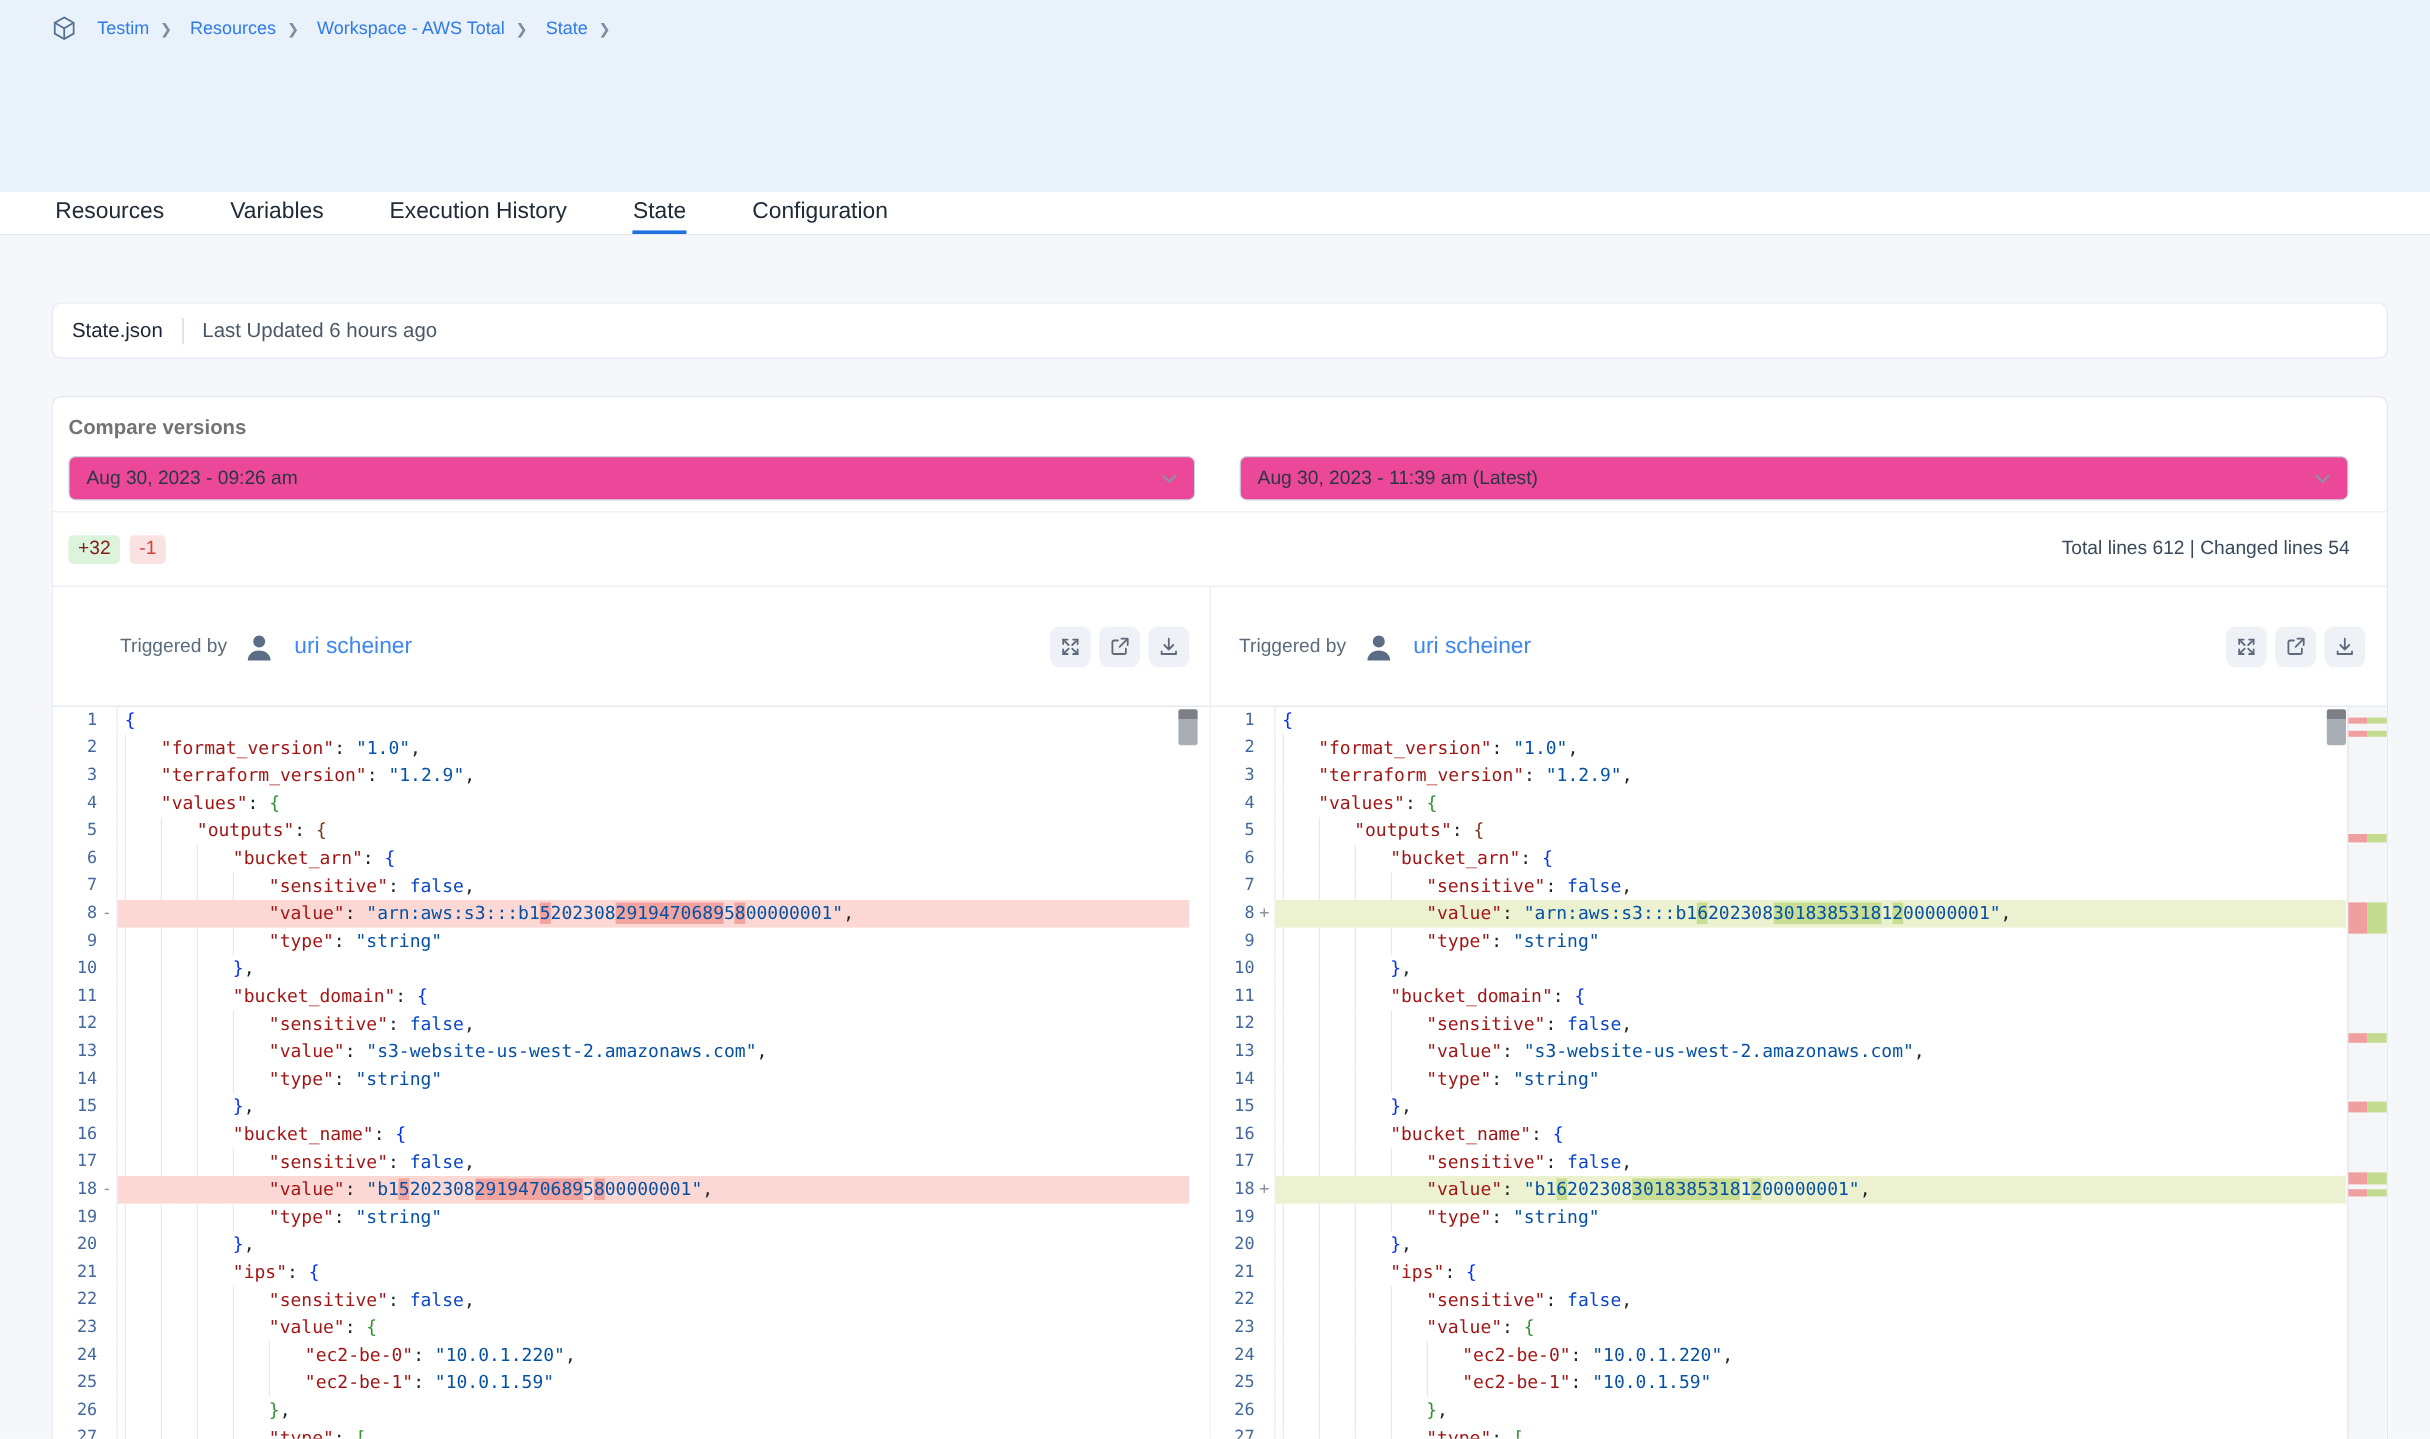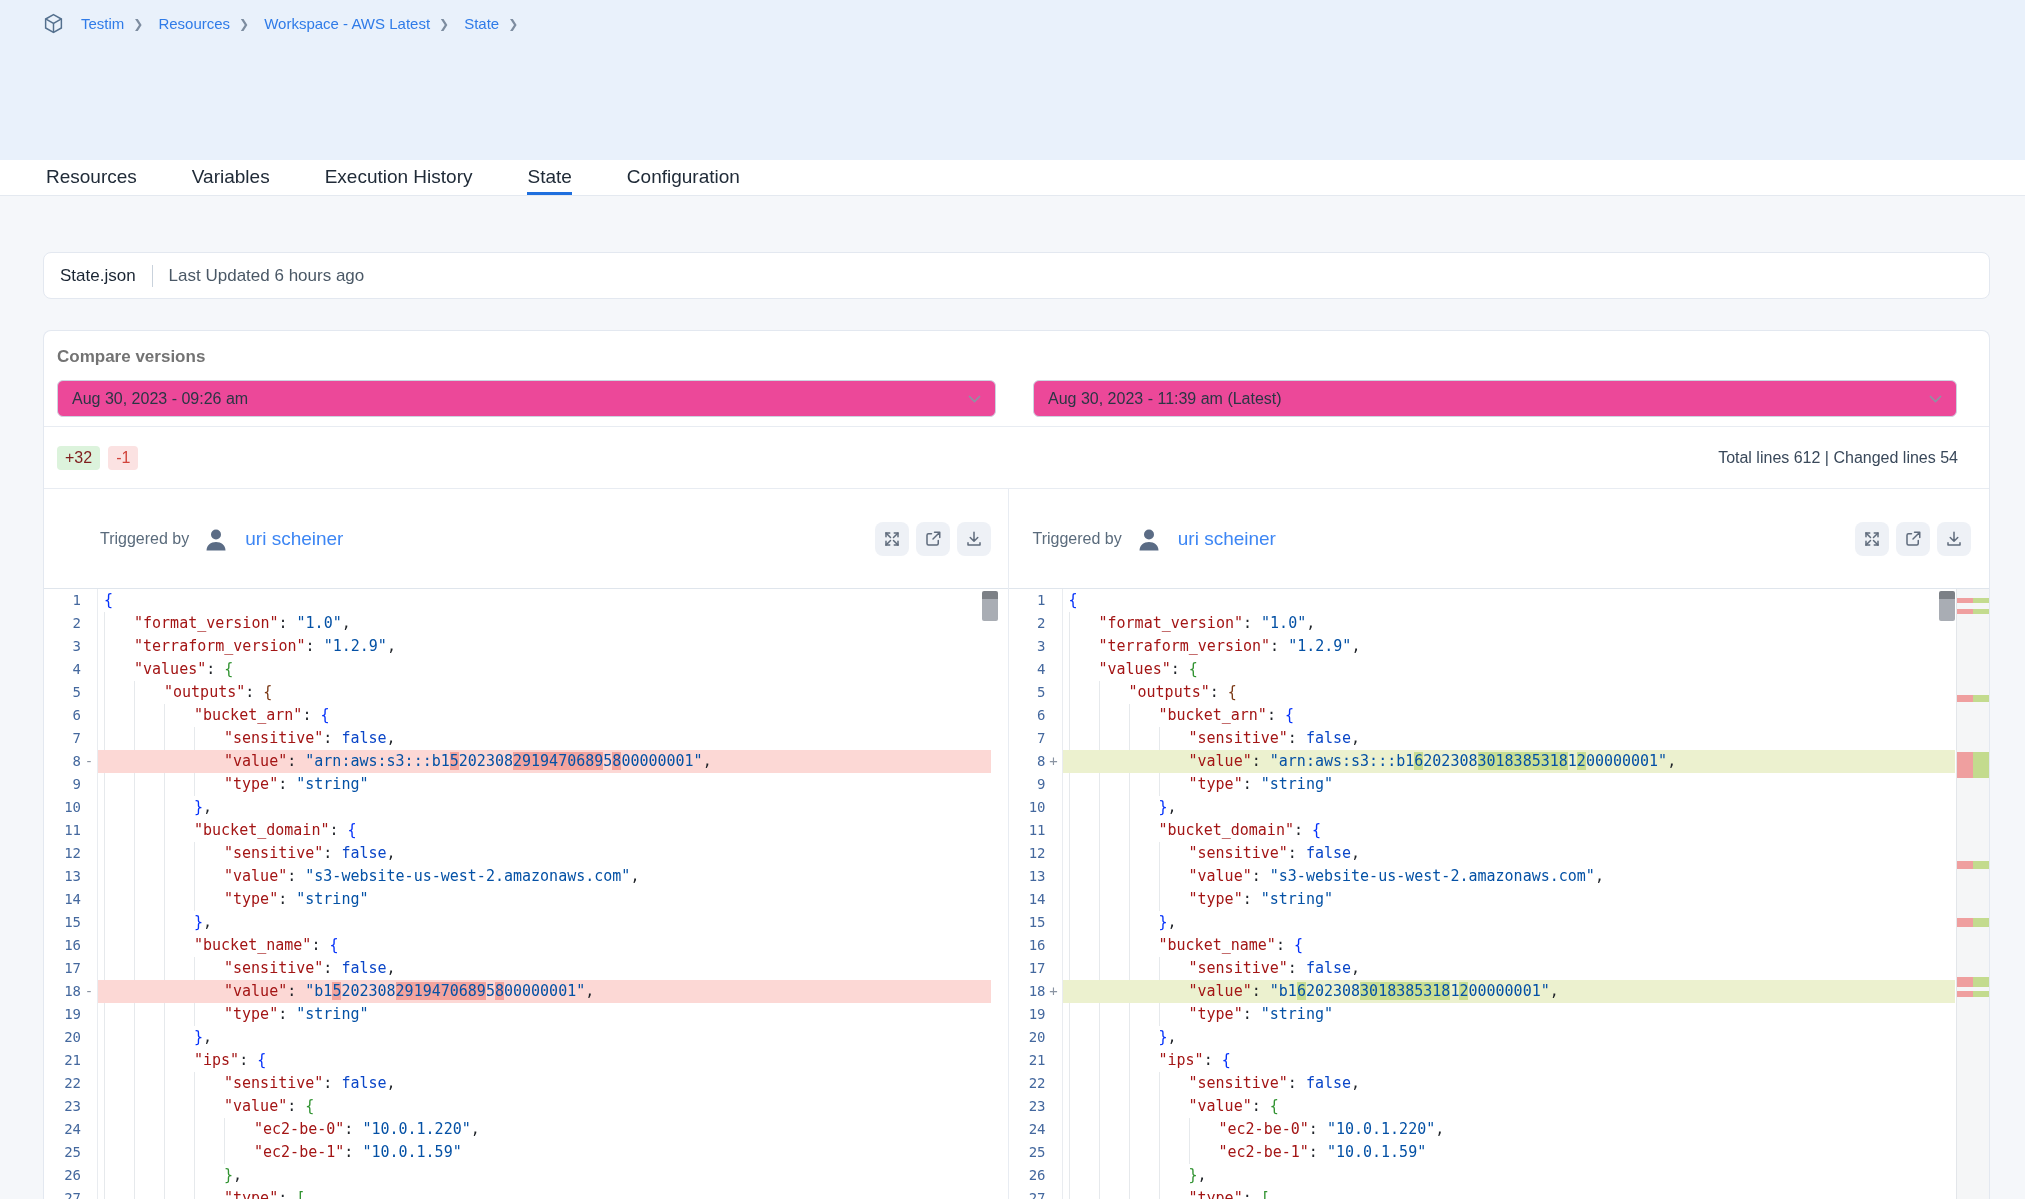--- a/index.html
+++ b/index.html
@@ -110,21 +110,21 @@
   <div class="breadcrumb">
     <span class="bc-icon">
       <svg width="21" height="21" viewBox="0 0 20 20" fill="none" stroke="#54708e" stroke-width="1.4">
         <polygon points="10,1.5 17.5,5.7 17.5,14.3 10,18.5 2.5,14.3 2.5,5.7"></polygon>
         <polyline points="2.5,5.7 10,10 17.5,5.7"></polyline>
         <line x1="10" y1="10" x2="10" y2="18.5"></line>
       </svg>
     </span>
     <span class="bc-item">Testim</span>
     <span class="bc-item">Resources</span>
-    <span class="bc-item">Workspace - AWS Latest</span>
+    <span class="bc-item">Workspace - AWS Total</span>
     <span class="bc-item">State</span>
   </div>
 
 
 </div>
 
 <nav class="tabs">
   <div class="tab">Resources</div>
   <div class="tab">Variables</div>
   <div class="tab">Execution History</div>

